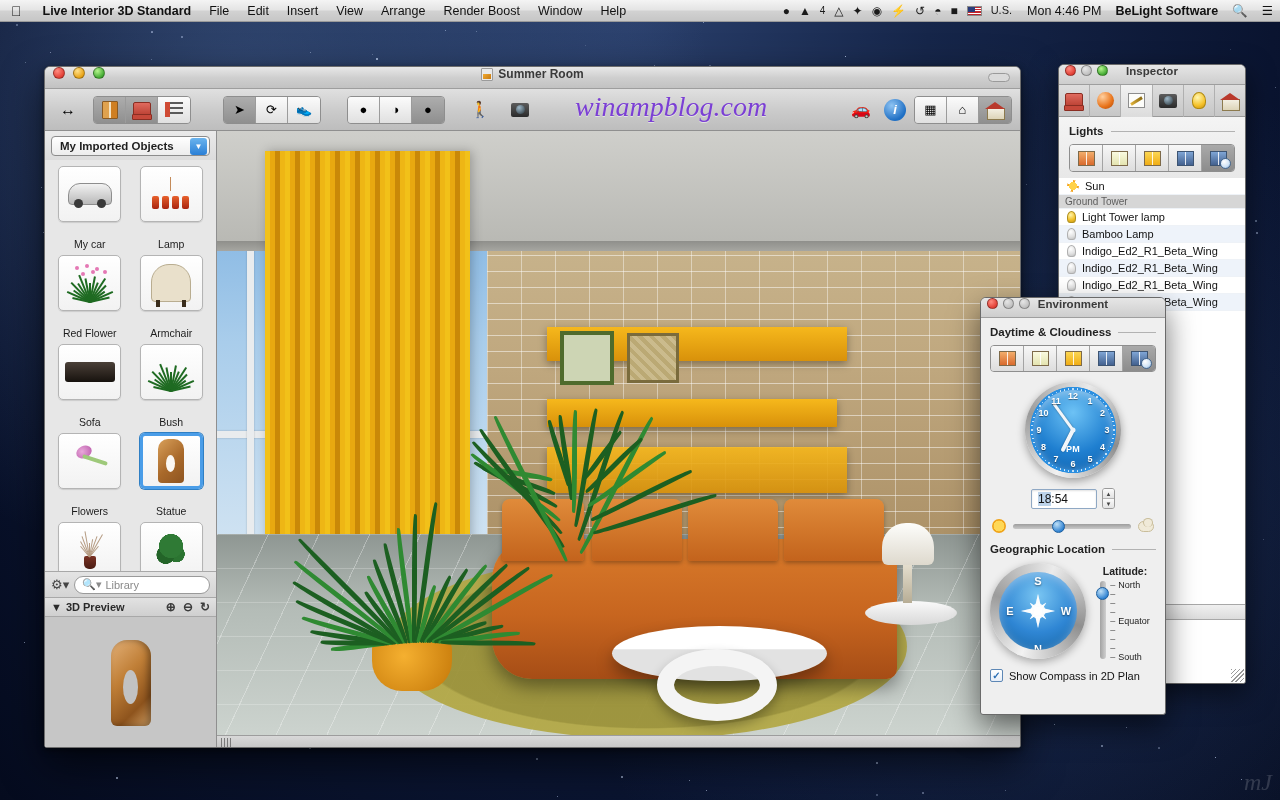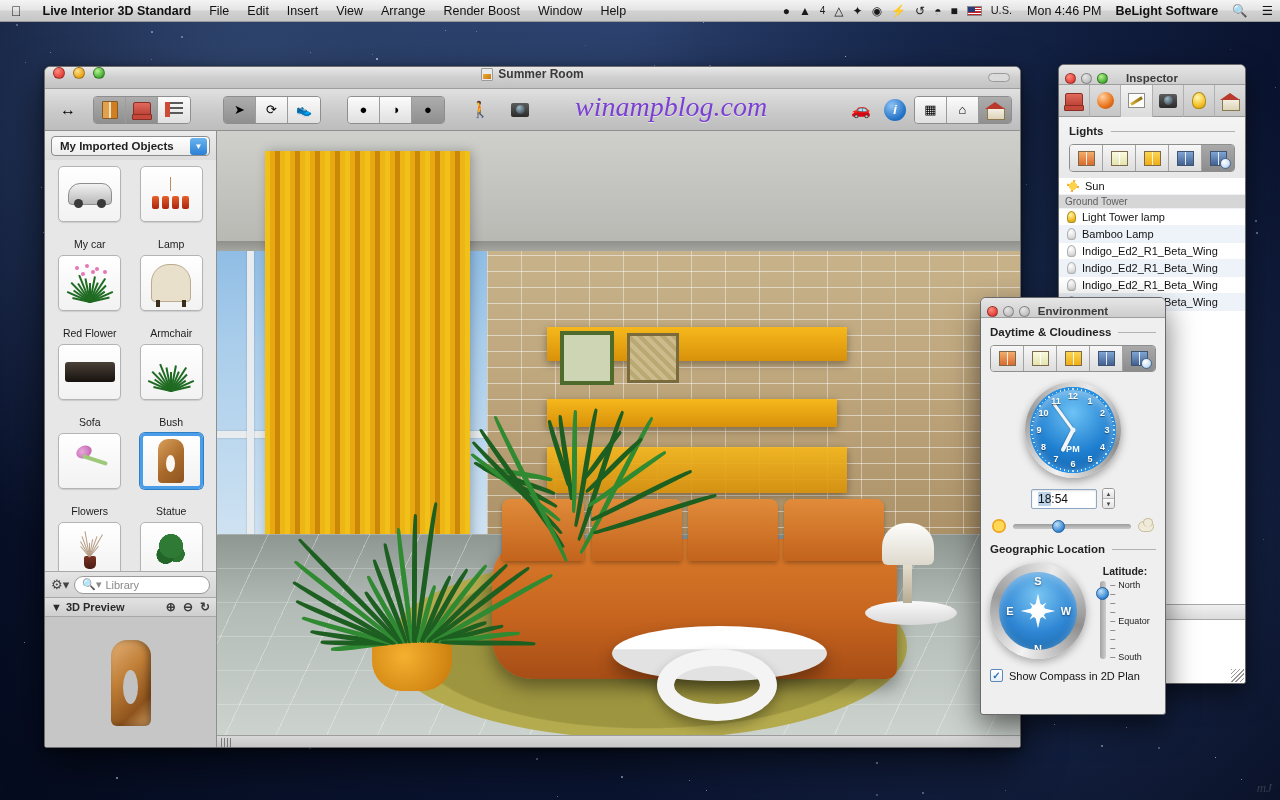--- a/index.html
+++ b/index.html
@@ -320,21 +320,21 @@
 
   
   #inspector {
     position:absolute; left:1058px; top:64px; width:188px; height:620px;
     background:#ececec; border:1px solid #6a6a6a; border-radius:6px 6px 3px 3px;
     box-shadow:0 10px 28px rgba(0,0,0,.55); overflow:hidden; z-index:40;
     display:flex; flex-direction:column;
   }
   .pal-title {
     height:20px; background:linear-gradient(to bottom,#e6e6e6,#cdcdcd);
-    border-bottom:1px solid #9e9e9e; display:flex; align-items:flex-end; position:relative;
+    border-bottom:1px solid #9e9e9e; display:flex; align-items:flex-start; position:relative;
   }
   .pal-title .traffic { gap:5px; padding-left:6px; }
   .pal-title .tl { width:11px; height:11px; }
   .pal-title .t { position:absolute; left:0; right:0; text-align:center;
     font-size:11.5px; font-weight:bold; color:#3b3b3b; }
   .insp-tabs {
     height:32px; background:linear-gradient(to bottom,#dedede,#c6c6c6);
     border-bottom:1px solid #9a9a9a; display:flex; align-items:center;
   }
   .insp-tabs > div {
@@ -487,21 +487,21 @@
   .lattick b { font-weight:normal; color:#555; }
 
   .checkrow { display:flex; align-items:center; gap:6px; margin-top:10px; }
   .chk { width:13px; height:13px; border:1px solid #5d87b5; border-radius:2px;
     background:linear-gradient(to bottom,#ffffff,#e6eef8);
     display:flex; align-items:center; justify-content:center; color:#2a6fb5; font-size:10px; font-weight:bold; }
   .checklabel { font-size:11px; color:#111; }
 
   .watermark2 {
     position:absolute; right:8px; bottom:4px; font-family:"Liberation Serif", serif;
-    font-style:italic; font-size:13px; color:rgba(255,255,255,.16); z-index:5;
+    font-style:italic; font-size:24px; color:rgba(255,255,255,.16); z-index:5;
   }
 </style>
 </head>
 <body>
 
 <div id="desktop">
   <div id="stars">
       <i style="left:860px;top:525px;width:1.8px;height:1.8px;opacity:0.59"></i>
       <i style="left:557px;top:360px;width:1.0px;height:1.0px;opacity:0.41"></i>
       <i style="left:789px;top:321px;width:2.1px;height:2.1px;opacity:0.65"></i>

